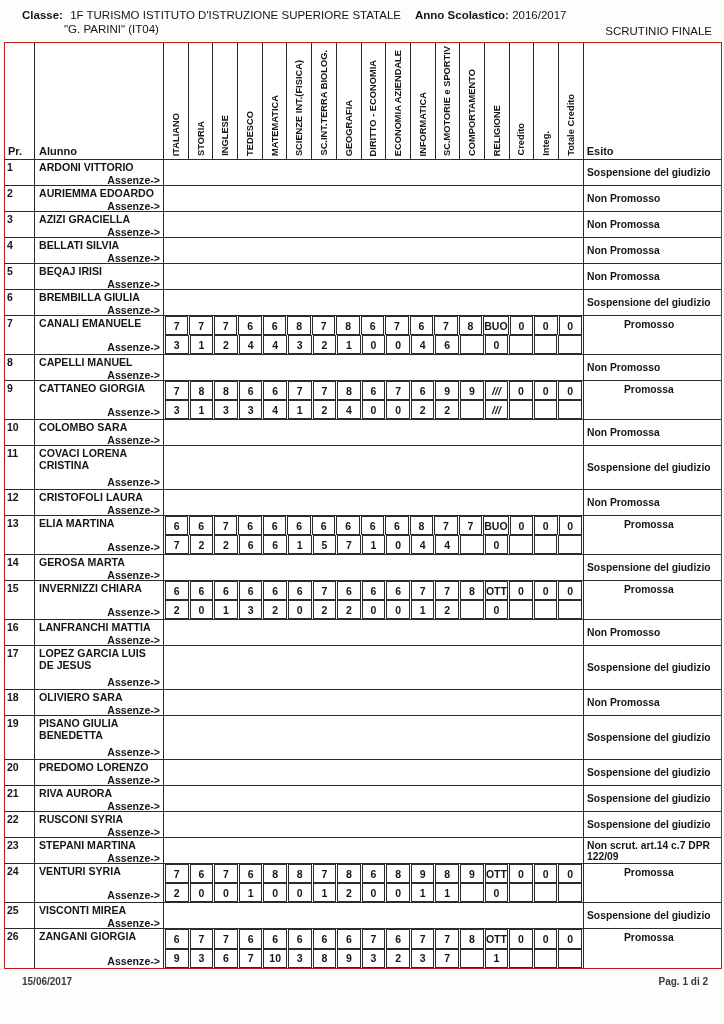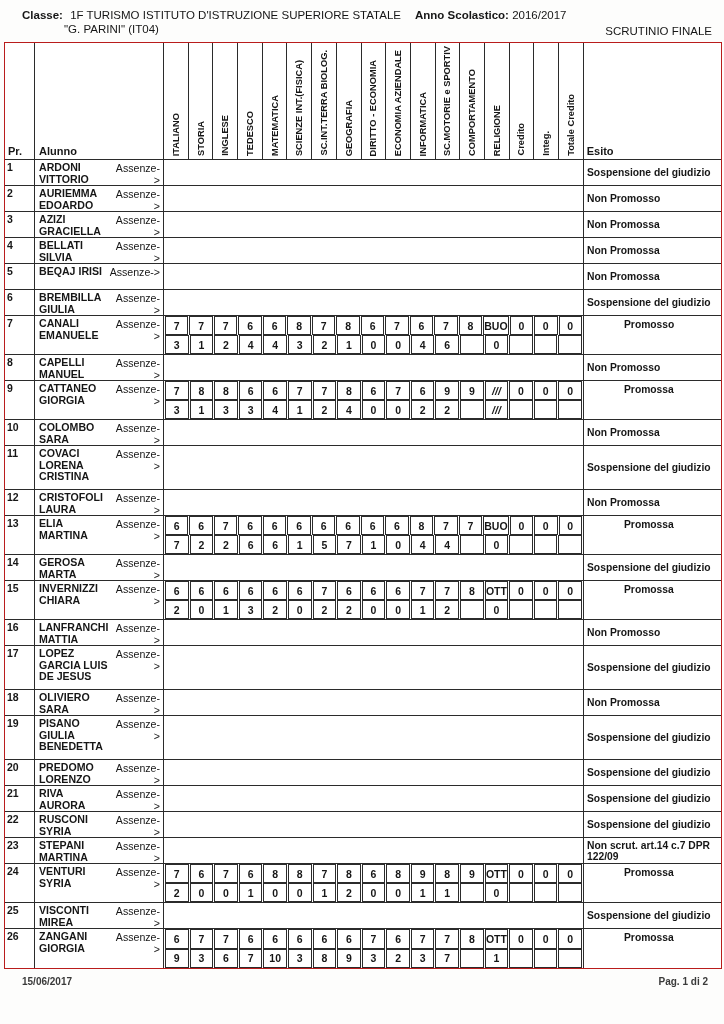--- a/index.html
+++ b/index.html
@@ -21,23 +21,23 @@
   .thead{display:flex;height:117px;border-bottom:1px solid #2b2b2b;box-sizing:border-box;}
   .c-pr{width:30px;flex:none;border-right:1px solid #2b2b2b;display:flex;align-items:flex-end;padding:1px 3px 2px 3px;font-weight:bold;font-size:11px;box-sizing:border-box;}
   .c-alunno{width:129px;flex:none;border-right:1px solid #2b2b2b;display:flex;align-items:flex-end;padding:1px 4px 2px 4px;font-weight:bold;font-size:11px;box-sizing:border-box;}
   .c-sub{width:24.7px;flex:none;border-right:1px solid #2b2b2b;display:flex;align-items:flex-end;justify-content:center;padding-bottom:3px;box-sizing:border-box;overflow:hidden;}
   .c-sub .vert{writing-mode:vertical-rl;transform:rotate(180deg);font-size:9.3px;font-weight:bold;white-space:nowrap;line-height:10px;}
   .c-esito{flex:1;display:flex;align-items:flex-end;padding:1px 3px 2px 3px;font-weight:bold;font-size:11px;box-sizing:border-box;}
 
   .block{display:flex;border-bottom:1px solid #2b2b2b;box-sizing:border-box;background:#fff;}
   .block:last-child{border-bottom:none;}
   .b-pr{width:30px;flex:none;border-right:1px solid #2b2b2b;font-weight:bold;font-size:10.5px;padding:1px 2px;box-sizing:border-box;}
-  .b-alunno{width:129px;flex:none;border-right:1px solid #2b2b2b;display:flex;flex-direction:row;justify-content:space-between;padding:2px 3px 1px 4px;box-sizing:border-box;}
+  .b-alunno{width:129px;flex:none;border-right:1px solid #2b2b2b;display:flex;flex-direction:column;justify-content:space-between;padding:2px 3px 1px 4px;box-sizing:border-box;}
   .b-name{font-weight:bold;font-size:10.6px;line-height:11.5px;}
-  .b-assenze{font-weight:normal;font-size:10.6px;text-align:right;line-height:12px;}
+  .b-assenze{font-weight:bold;font-size:10.6px;text-align:right;line-height:12px;}
   .b-grades{width:420px;flex:none;border-right:1px solid #2b2b2b;box-sizing:border-box;display:flex;flex-direction:column;}
   .g-row{flex:1;display:grid;grid-template-columns:repeat(17,1fr);gap:0 1px;padding:0 1px;box-sizing:border-box;}
   .g-cell{border:1px solid #2b2b2b;display:flex;align-items:center;justify-content:center;font-weight:bold;font-size:10.5px;box-sizing:border-box;background:#fff;}
   .g-cell.g-ital{font-style:italic;}
   .b-esito{flex:1;font-weight:bold;font-size:10.3px;display:flex;align-items:center;padding:1px 3px;line-height:11px;box-sizing:border-box;}
   .block.has-grades .b-esito{align-items:flex-start;padding-top:3px;margin-left:37px;}
 
   
   .footer-date{position:absolute;left:22px;top:976px;font-size:10px;font-weight:bold;color:#3a3a3a;}
   .footer-page{position:absolute;right:16px;top:976px;font-size:10px;font-weight:bold;color:#3a3a3a;}

